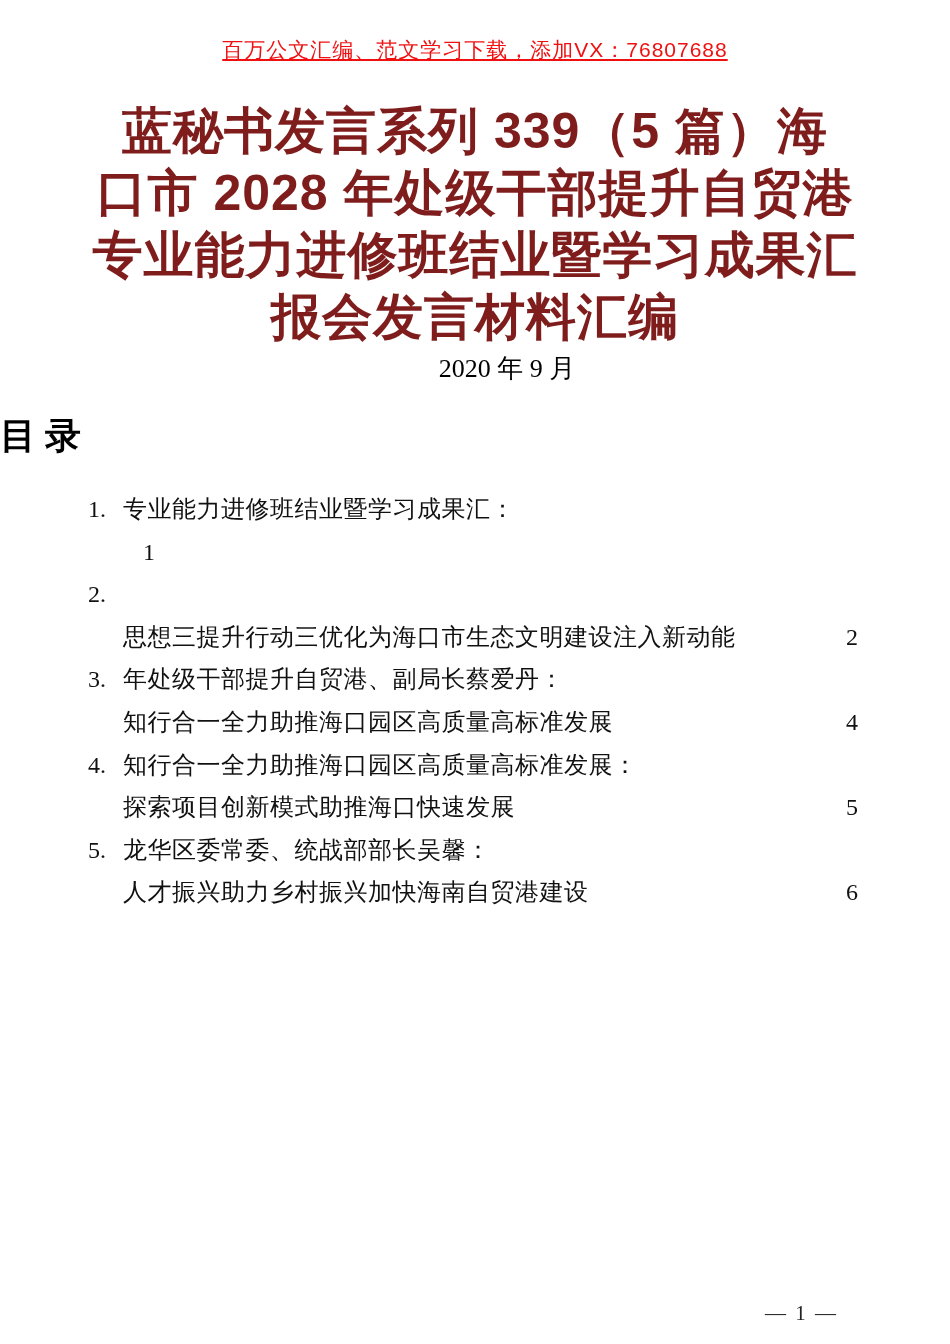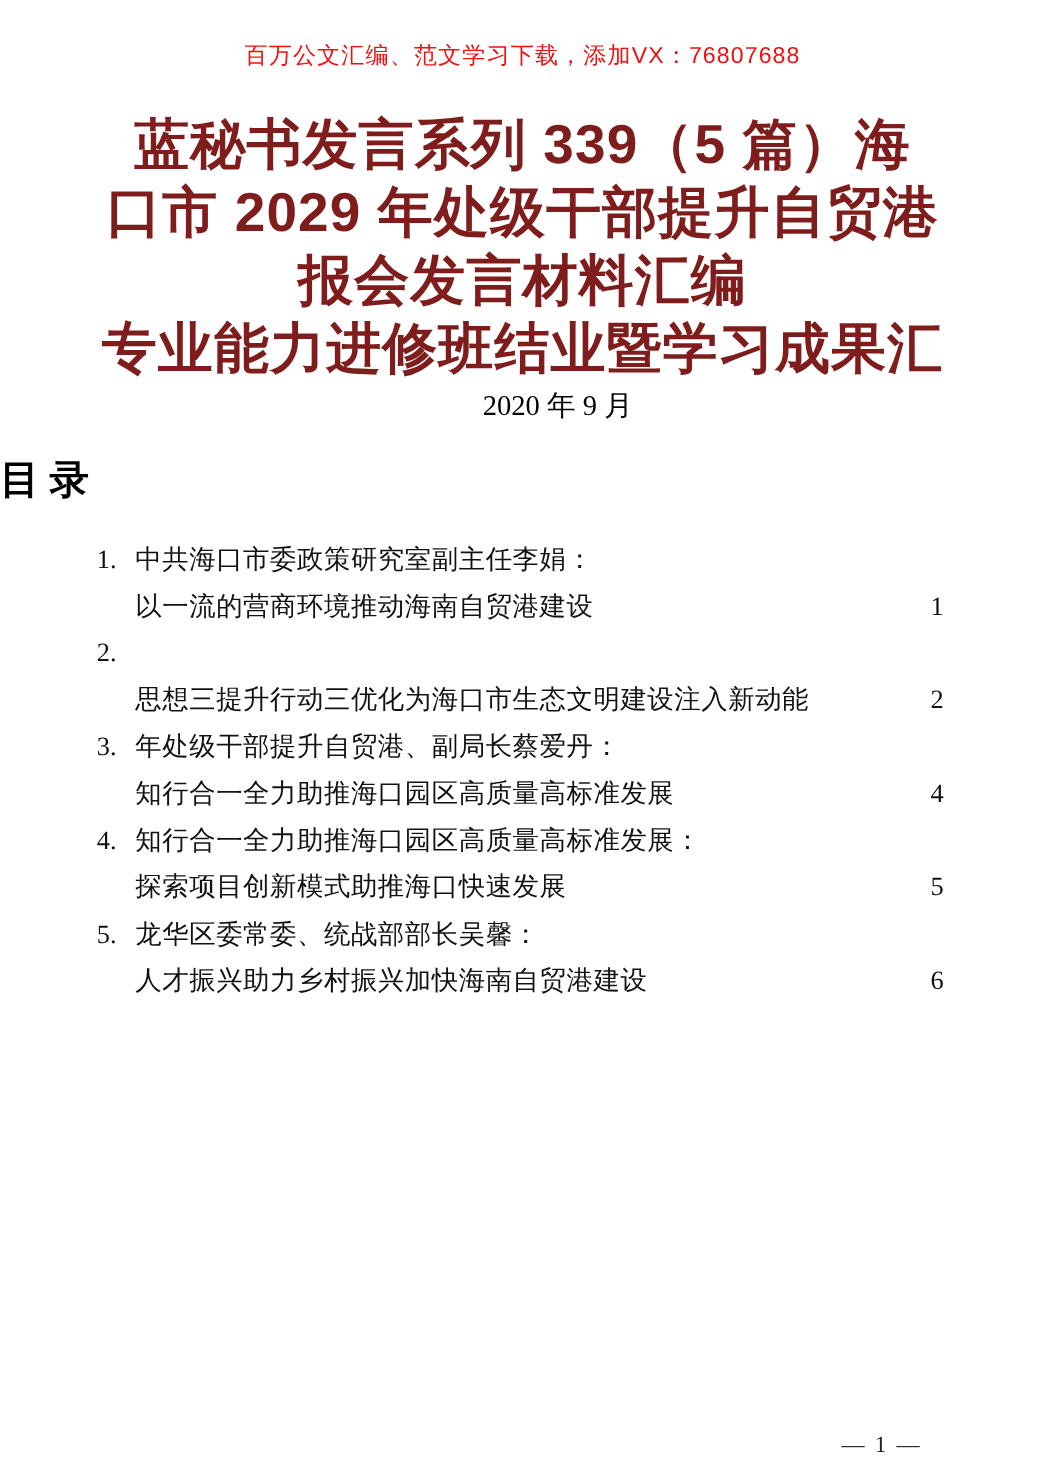--- a/index.html
+++ b/index.html
@@ -20,20 +20,21 @@
     position: absolute;
     top: 36px;
     left: 0;
     width: 100%;
     text-align: center;
     color: #f01010;
     font-family: "Liberation Sans", "DejaVu Sans", sans-serif;
     font-size: 21px;
     letter-spacing: 1px;
     white-space: nowrap;
+    text-decoration: underline;
   }
   .doc-title {
     position: absolute;
     top: 100px;
     left: 45px;
     right: 45px;
     text-align: center;
     font-family: "Liberation Sans", "DejaVu Sans", sans-serif;
     font-weight: bold;
     font-size: 50px;
@@ -105,38 +106,37 @@
 </style>
 </head>
 <body>
 
 <div class="page">
 
   <div class="header-notice">百万公文汇编、范文学习下载，添加VX：76807688</div>
 
   <div class="doc-title">
     <div>蓝秘书发言系列 339（5 篇）海</div>
-    <div>口市 2029 年处级干部提升自贸港</div>
+    <div>口市 2028 年处级干部提升自贸港</div>
+    <div>专业能力进修班结业暨学习成果汇</div>
     <div>报会发言材料汇编</div>
-    <div>专业能力进修班结业暨学习成果汇</div>
   </div>
 
   <div class="doc-date">2020 年 9 月</div>
 
   <div class="toc-heading">目  录</div>
 
   <div class="toc">
 
     <div class="toc-item">
       <div class="toc-line1">
         <span class="toc-num">1.</span>
-        <span class="toc-speaker">中共海口市委政策研究室副主任李娟：</span>
+        <span class="toc-speaker">专业能力进修班结业暨学习成果汇：</span>
       </div>
       <div class="toc-line2">
-        <span class="toc-title">以一流的营商环境推动海南自贸港建设</span>
         <span class="toc-page">1</span>
       </div>
     </div>
 
     <div class="toc-item">
       <div class="toc-line1">
         <span class="toc-num">2.</span>
       </div>
       <div class="toc-line2">
         <span class="toc-title">思想三提升行动三优化为海口市生态文明建设注入新动能</span>

